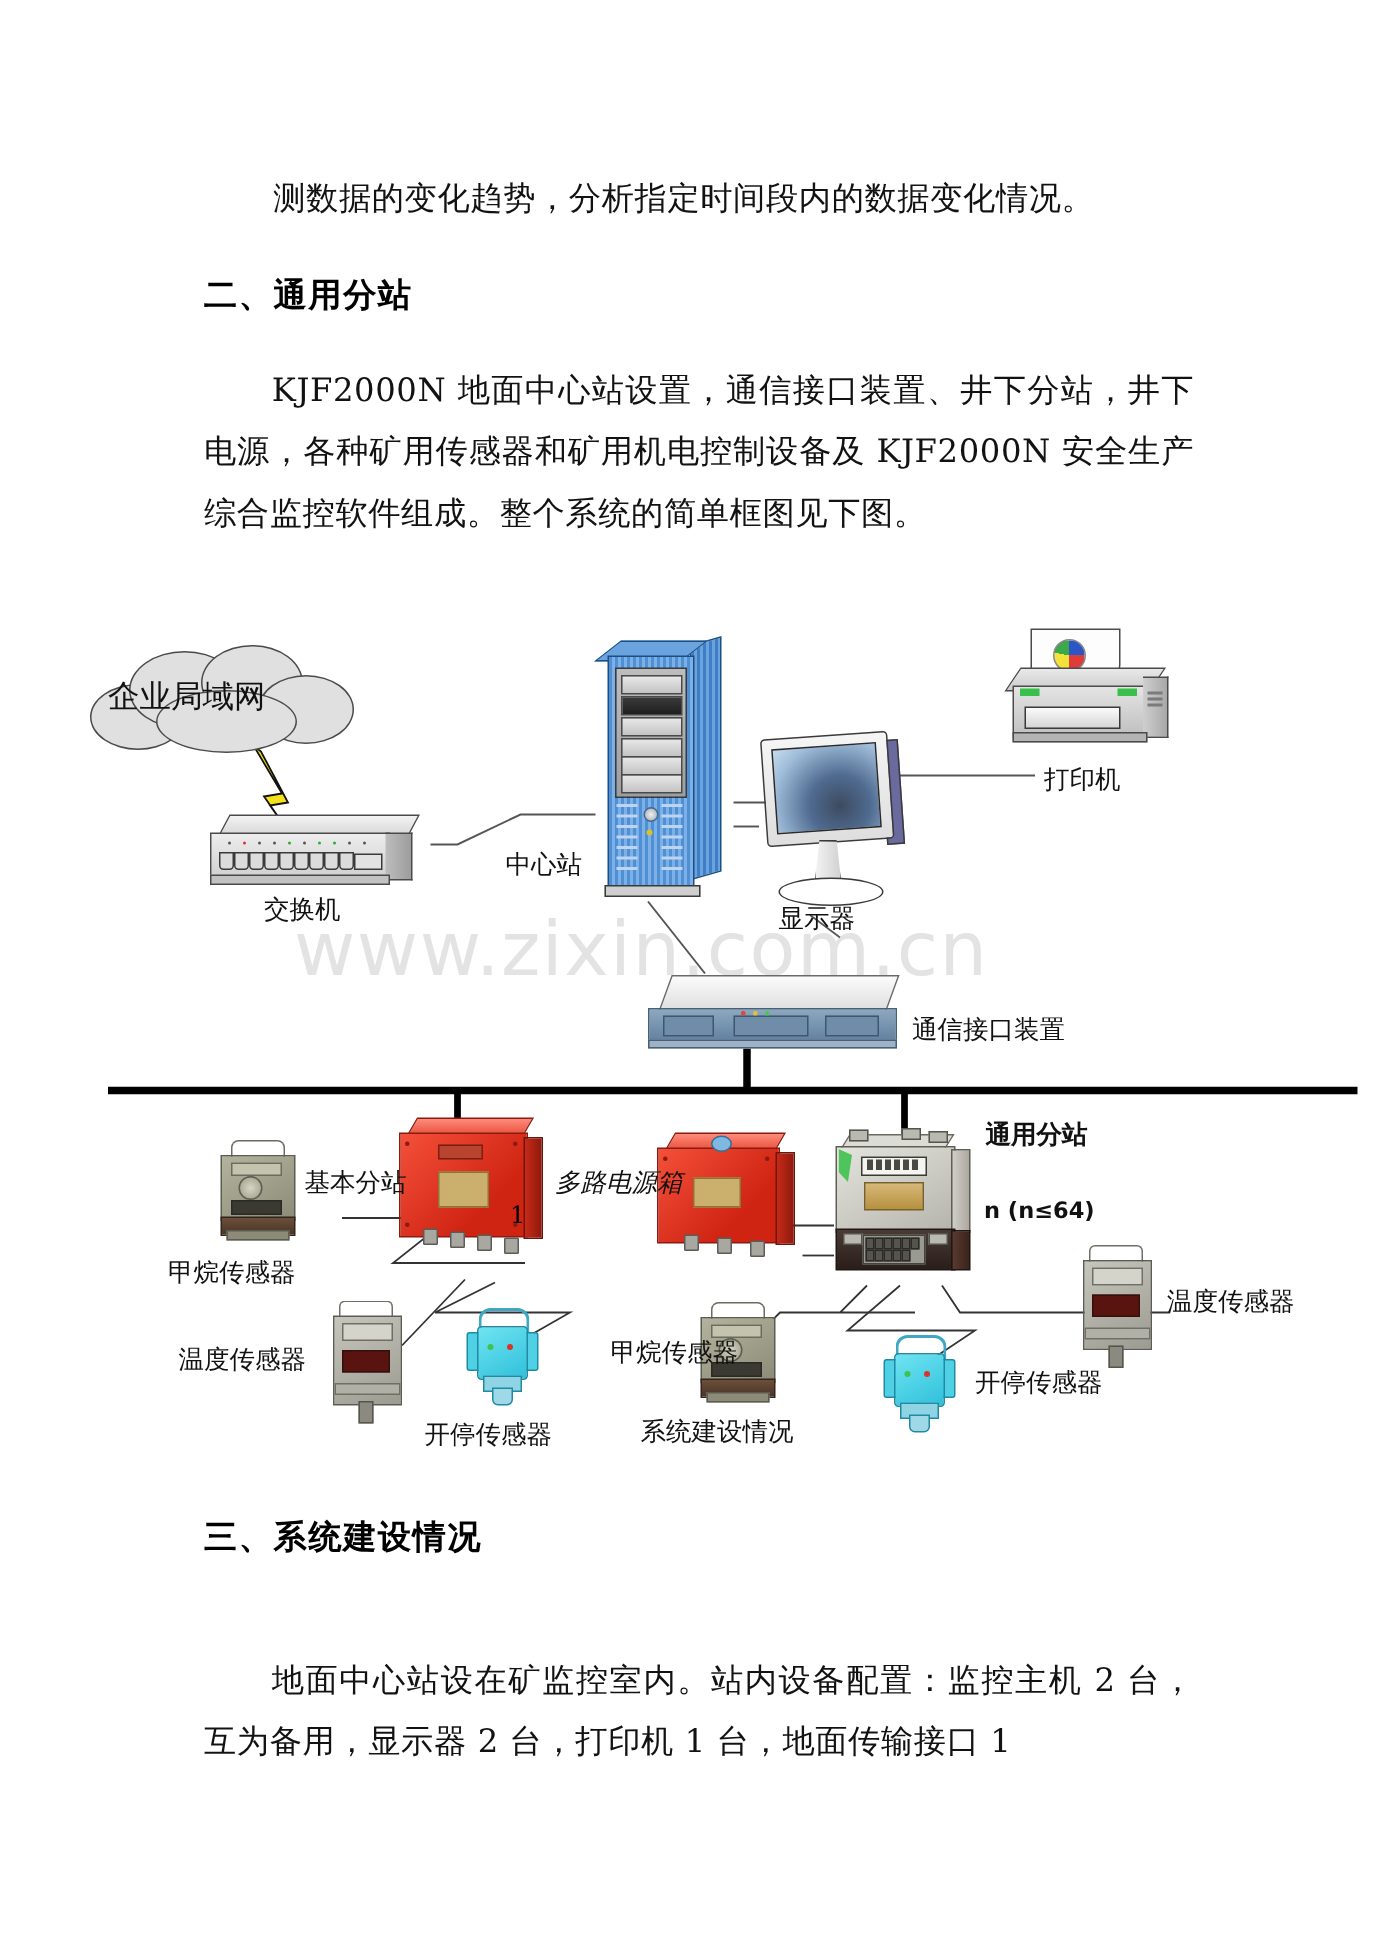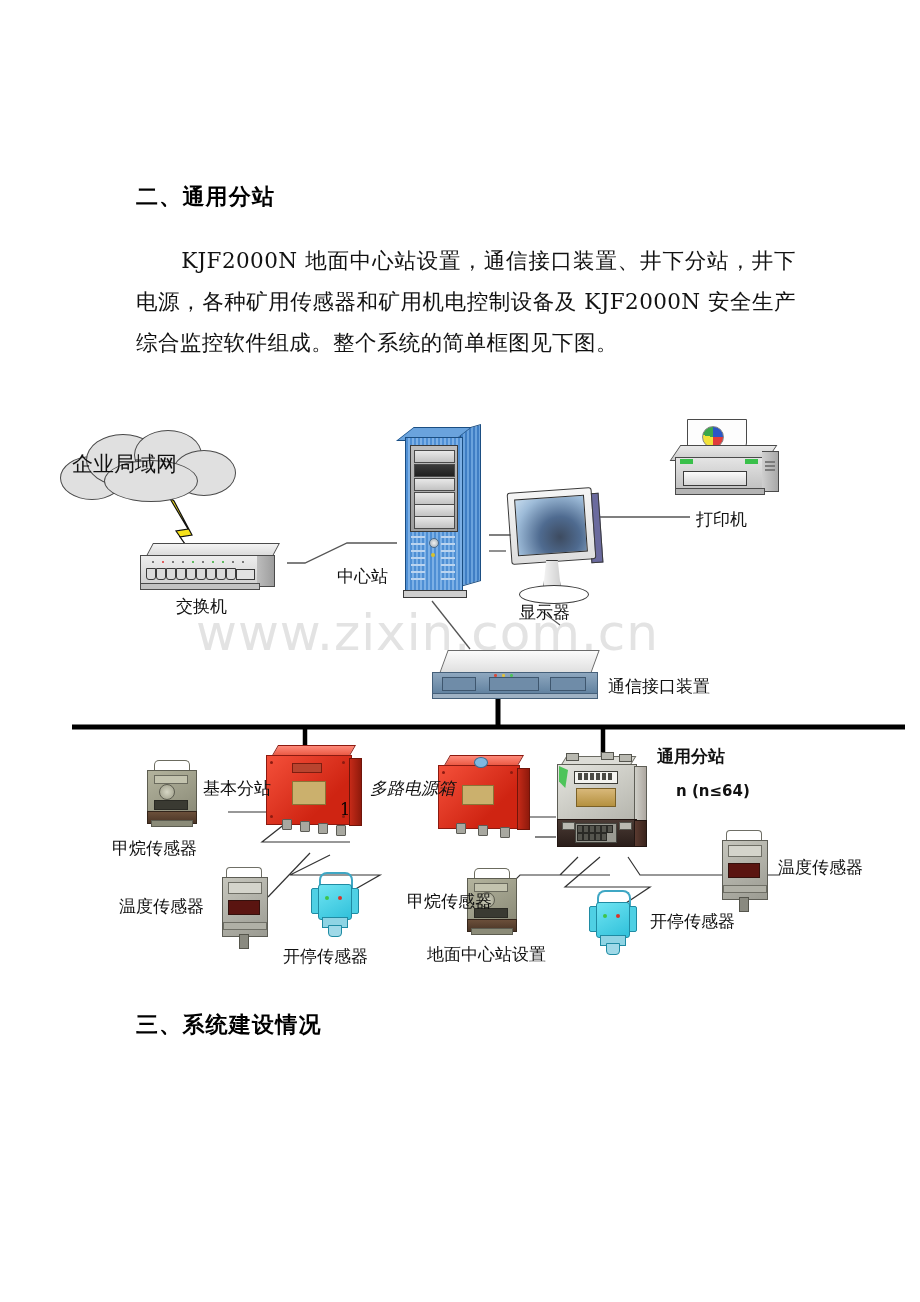--- a/index.html
+++ b/index.html
@@ -229,20 +229,21 @@
   .kt .wingl,.kt .wingr{position:absolute;background:#4fd0e4;border:1.1px solid #1f8ba3;border-radius:2px;}
   .kt .led{position:absolute;width:4px;height:4px;border-radius:50%;}
   .kt .neck{position:absolute;background:#8fd4e4;border:1.1px solid #1f8ba3;}
   .kt .tip{position:absolute;background:#9fd9e8;border:1.1px solid #1f8ba3;border-radius:0 0 4px 4px;}
 </style>
 </head>
 <body>
 
 <div class="page">
 
+  <div class="para indent" style="left:137px;top:112px;width:660px;">测数据的变化趋势，分析指定时间段内的数据变化情况。</div>
 
   <div class="heading" style="left:136px;top:182px;">二、通用分站</div>
 
   <div class="para indent" style="left:136px;top:240px;width:660px;">KJF2000N 地面中心站设置，通信接口装置、井下分站，井下电源，各种矿用传感器和矿用机电控制设备及 KJF2000N 安全生产综合监控软件组成。整个系统的简单框图见下图。</div>
 
   <div class="watermark">www.zixin.com.cn</div>
 
   <div class="diagram">
 
     <svg width="920" height="580">
@@ -448,21 +449,21 @@
       <div class="tcell" style="left:50px;top:73px;"></div>
       <div class="tcell" style="left:20px;top:81px;"></div>
       <div class="tcell" style="left:26px;top:81px;"></div>
       <div class="tcell" style="left:32px;top:81px;"></div>
       <div class="tcell" style="left:38px;top:81px;"></div>
       <div class="tcell" style="left:44px;top:81px;"></div>
       <div class="ear" style="left:5px;top:70px;"></div>
       <div class="ear" style="left:62px;top:70px;"></div>
     </div>
     <div class="dlabel" style="left:657px;top:340px;font-weight:bold;">通用分站</div>
-    <div class="dlabel bold" style="left:656px;top:377px;margin-left:20px;">n (n≤64)</div>
+    <div class="dlabel bold" style="left:656px;top:393px;">n (n≤64)</div>
 
     <div class="dev ch4" style="left:140px;top:355px;width:70px;height:72px;">
       <div class="handle" style="left:14px;top:0;width:34px;height:12px;"></div>
       <div class="body" style="left:7px;top:10px;width:48px;height:42px;"></div>
       <div class="plate" style="left:14px;top:15px;width:32px;height:7px;"></div>
       <div class="dial" style="left:19px;top:24px;width:14px;height:14px;"></div>
       <div class="win" style="left:14px;top:40px;width:32px;height:8px;"></div>
       <div class="base" style="left:7px;top:51px;width:48px;height:11px;"></div>
       <div class="foot" style="left:11px;top:60px;width:40px;height:5px;"></div>
     </div>
@@ -516,21 +517,22 @@
     <div class="dev tmp" style="left:716px;top:425px;width:62px;height:88px;">
       <div class="handle" style="left:10px;top:0;width:34px;height:12px;"></div>
       <div class="body" style="left:6px;top:10px;width:44px;height:58px;"></div>
       <div class="plate" style="left:12px;top:15px;width:32px;height:10px;"></div>
       <div class="screen" style="left:12px;top:33px;width:30px;height:13px;"></div>
       <div class="bar" style="left:7px;top:55px;width:42px;height:6px;"></div>
       <div class="probe" style="left:23px;top:67px;width:8px;height:13px;"></div>
     </div>
     <div class="dlabel" style="left:778px;top:451px;">温度传感器</div>
 
-    <div class="dlabel" style="left:427px;top:538px;">地面中心站设置</div>
+    <div class="dlabel" style="left:427px;top:538px;">系统建设情况</div>
 
   </div>
 
   <div class="heading" style="left:136px;top:1010px;">三、系统建设情况</div>
 
 
+  <div class="para indent" style="left:136px;top:1100px;width:660px;">地面中心站设在矿监控室内。站内设备配置：监控主机 2 台，互为备用，显示器 2 台，打印机 1 台，地面传输接口 1</div>
 
 </div>
 
 </body></html>

